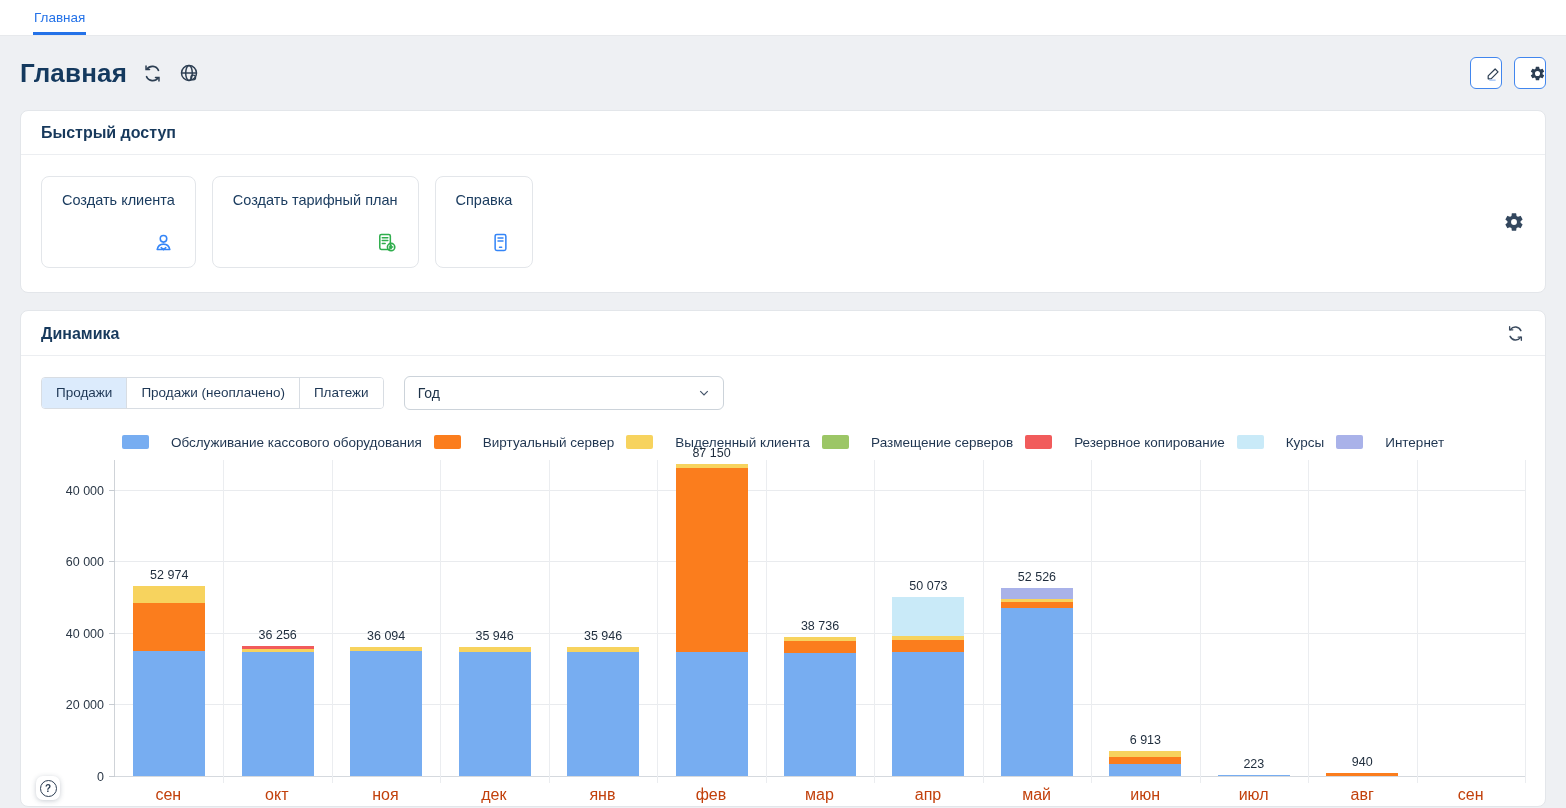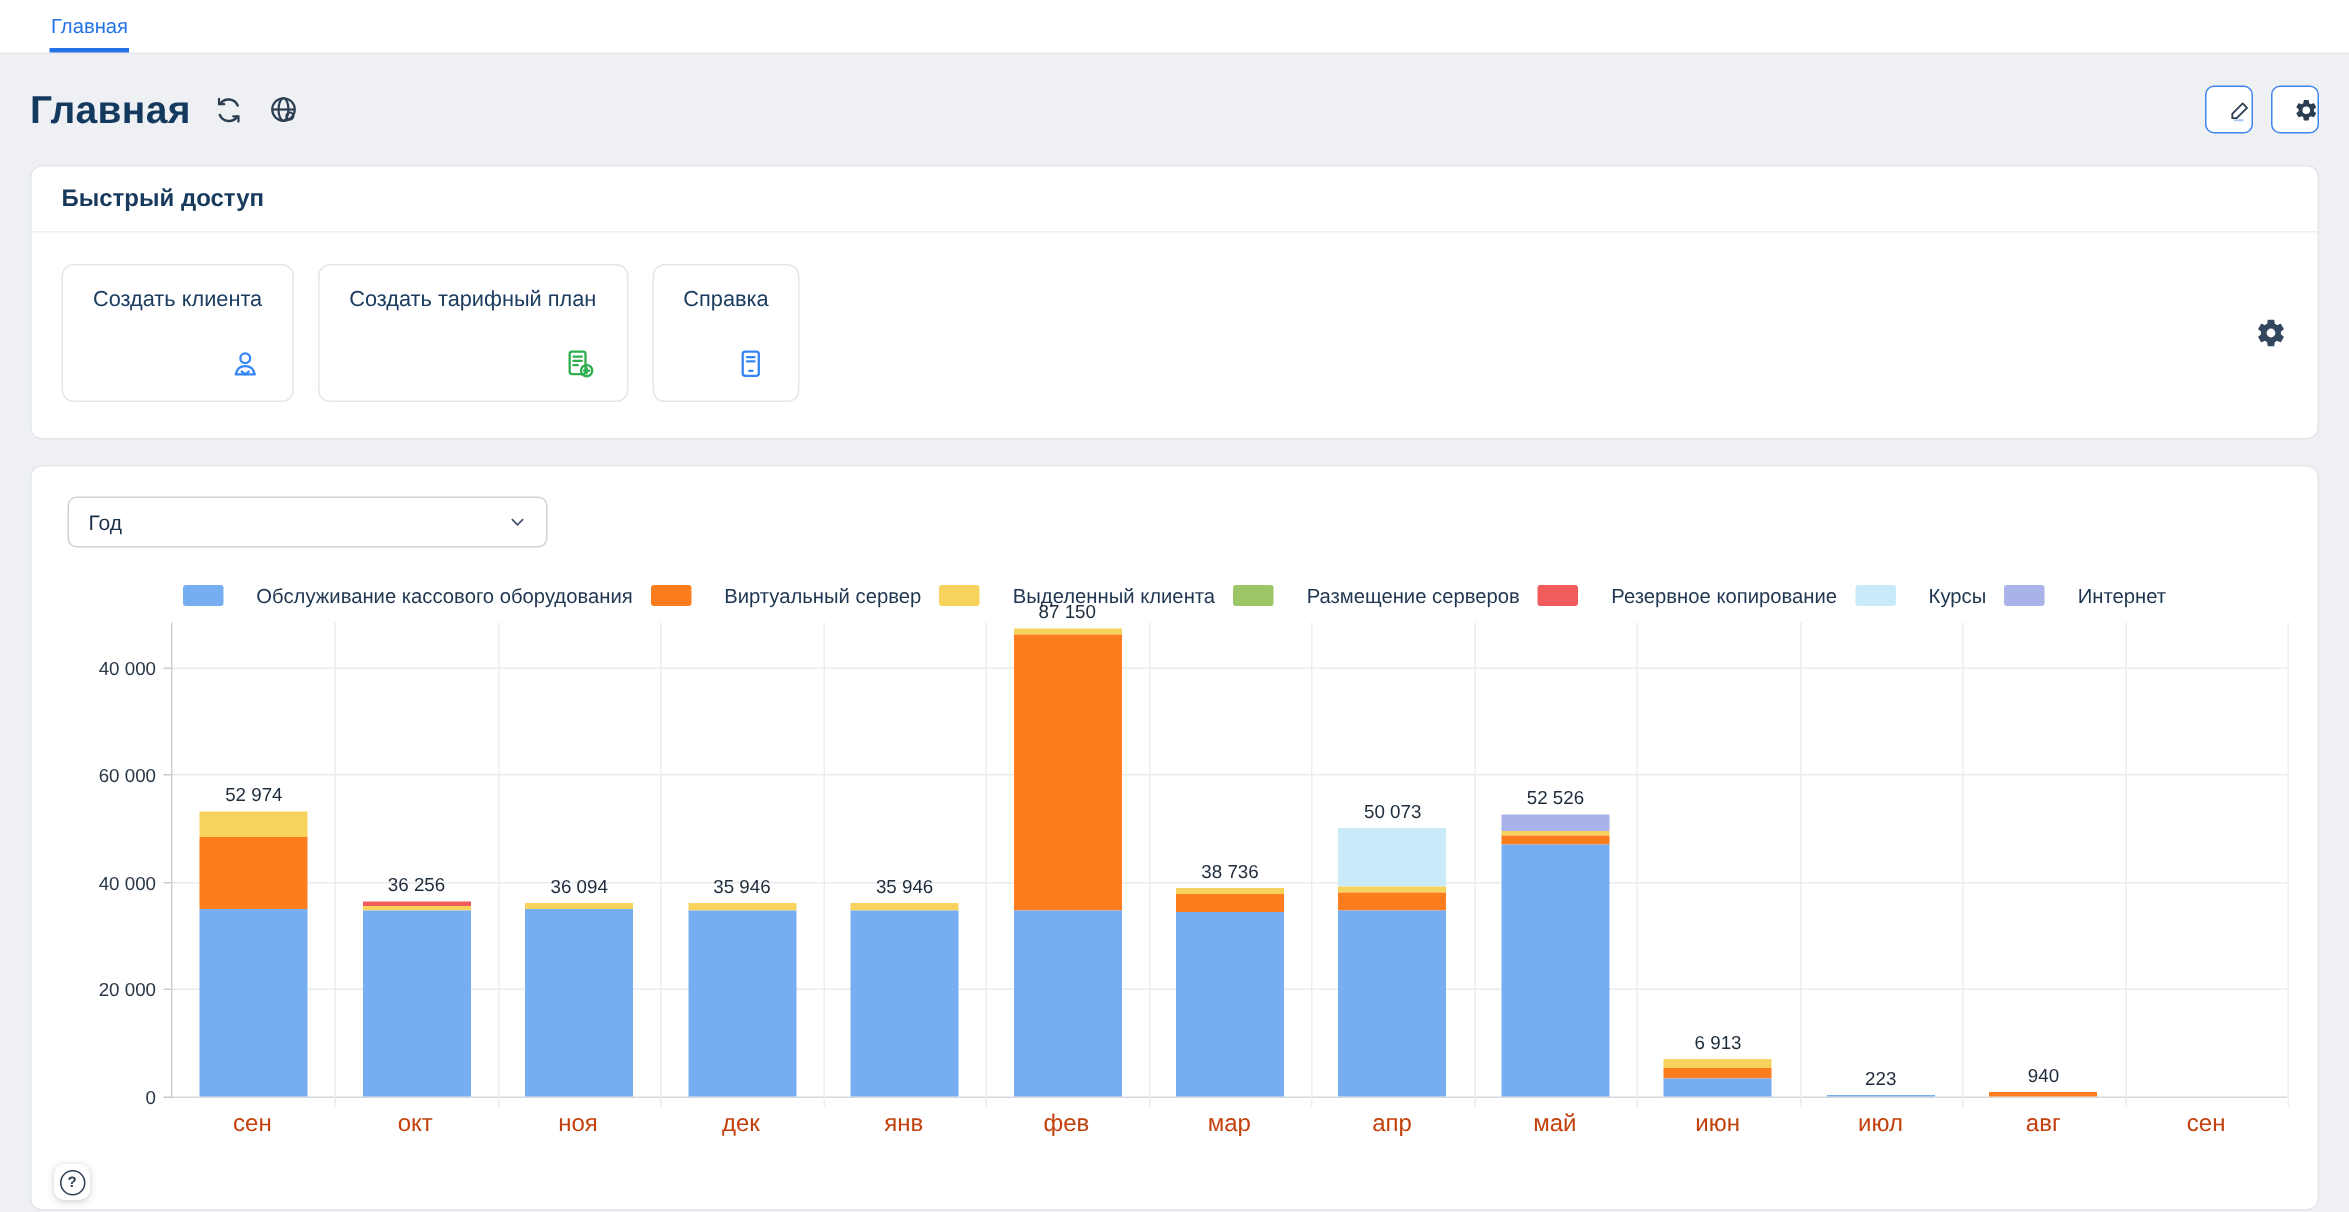--- a/index.html
+++ b/index.html
@@ -43,21 +43,21 @@
   
   #panel-dyn { margin-top:17px; height:497px; }
   .dynhead-refresh { color:#3a4a5e; cursor:pointer; }
   .controls { display:flex; align-items:center; padding:20px 20px 0; }
   .segs { display:inline-flex; border:1px solid #d8dde3; border-radius:4px; overflow:hidden; }
   .seg { padding:7px 14px 8px; font-size:13.5px; color:#1e3755; background:#fff; border:none; border-left:1px solid #d8dde3; font-family:"Liberation Sans",sans-serif; cursor:pointer; white-space:nowrap; }
   .seg:first-child { border-left:none; }
   .seg.active { background:#dcebfc; }
   .select { width:320px; height:34px; border:1px solid #ccd3da; border-radius:6px; background:#fff; display:flex; align-items:center; justify-content:space-between; padding:0 13px; font-size:14px; color:#1e3349; cursor:pointer; }
   .select .ic { color:#44546a; }
-  .select.left { margin-left:4px; }
+  .select.left { margin-left:20px; }
   .select.right { margin-left:auto; }
 
   
   .chartwrap { padding:22px 20px 0 20px; }
   .legend { display:flex; justify-content:center; align-items:center; gap:12px; height:20px; }
   .legitem { display:flex; align-items:center; gap:22px; cursor:pointer; }
   .legswatch { width:27px; height:14px; border-radius:2px; }
   .leglabel { font-size:13.5px; color:#1f3550; white-space:nowrap; }
 
   .chart { display:flex; margin-top:8px; }
@@ -164,22 +164,38 @@
         </div>
         <span class="ic qgear">
           <svg width="22" height="22" viewBox="0 0 24 24" fill="currentColor">
             <path d="M19.14 12.94c.04-.3.06-.61.06-.94s-.02-.64-.07-.94l2.03-1.58a.49.49 0 0 0 .12-.61l-1.92-3.32a.49.49 0 0 0-.59-.22l-2.39.96c-.5-.38-1.03-.7-1.62-.94l-.36-2.54a.48.48 0 0 0-.48-.41h-3.84c-.24 0-.44.17-.48.41l-.36 2.54c-.59.24-1.13.57-1.62.94l-2.39-.96a.48.48 0 0 0-.59.22L2.72 8.87c-.12.21-.07.47.12.61l2.03 1.58c-.05.3-.09.63-.09.94s.02.64.07.94l-2.03 1.58a.49.49 0 0 0-.12.61l1.92 3.32c.12.22.37.29.59.22l2.39-.96c.5.38 1.03.7 1.62.94l.36 2.54c.05.24.24.41.48.41h3.84c.24 0 .44-.17.48-.41l.36-2.54c.59-.24 1.13-.56 1.62-.94l2.39.96c.22.08.47 0 .59-.22l1.92-3.32a.49.49 0 0 0-.12-.61l-2.01-1.58zM12 15.2A3.2 3.2 0 1 1 12 8.8a3.2 3.2 0 0 1 0 6.4z"></path>
           </svg>
         </span>
       </div>
   </div>
 
   <div class="panel" id="panel-dyn">
+    <div class="panelhead">
+      <span class="paneltitle">Динамика</span>
+      <span class="ic dynhead-refresh">
+        <svg width="19" height="19" viewBox="0 0 24 24" fill="none" stroke="currentColor" stroke-width="1.9" stroke-linecap="round">
+          <path d="M18.8 8.4A7.6 7.6 0 0 0 5.6 7.1"></path>
+            <path d="M5.2 15.6a7.6 7.6 0 0 0 13.2 1.3"></path>
+          <path d="M4.6 3.4v4h4" stroke-width="1.7"></path>
+            <path d="M19.4 20.6v-4h-4" stroke-width="1.7"></path>
+        </svg>
+      </span>
+    </div>
 
     <div class="controls">
+      <div class="segs" id="segtabs">
+          <button class="seg active">Продажи</button>
+          <button class="seg">Продажи (неоплачено)</button>
+          <button class="seg">Платежи</button>
+        </div>
       <div class="select left">
         <span>Год</span>
         <span class="ic">
           <svg width="12" height="12" viewBox="0 0 16 16" fill="none" stroke="currentColor" stroke-width="1.6">
               <path d="M3 5.5l5 5 5-5"></path>
             </svg>
         </span>
       </div>
     </div>
 

